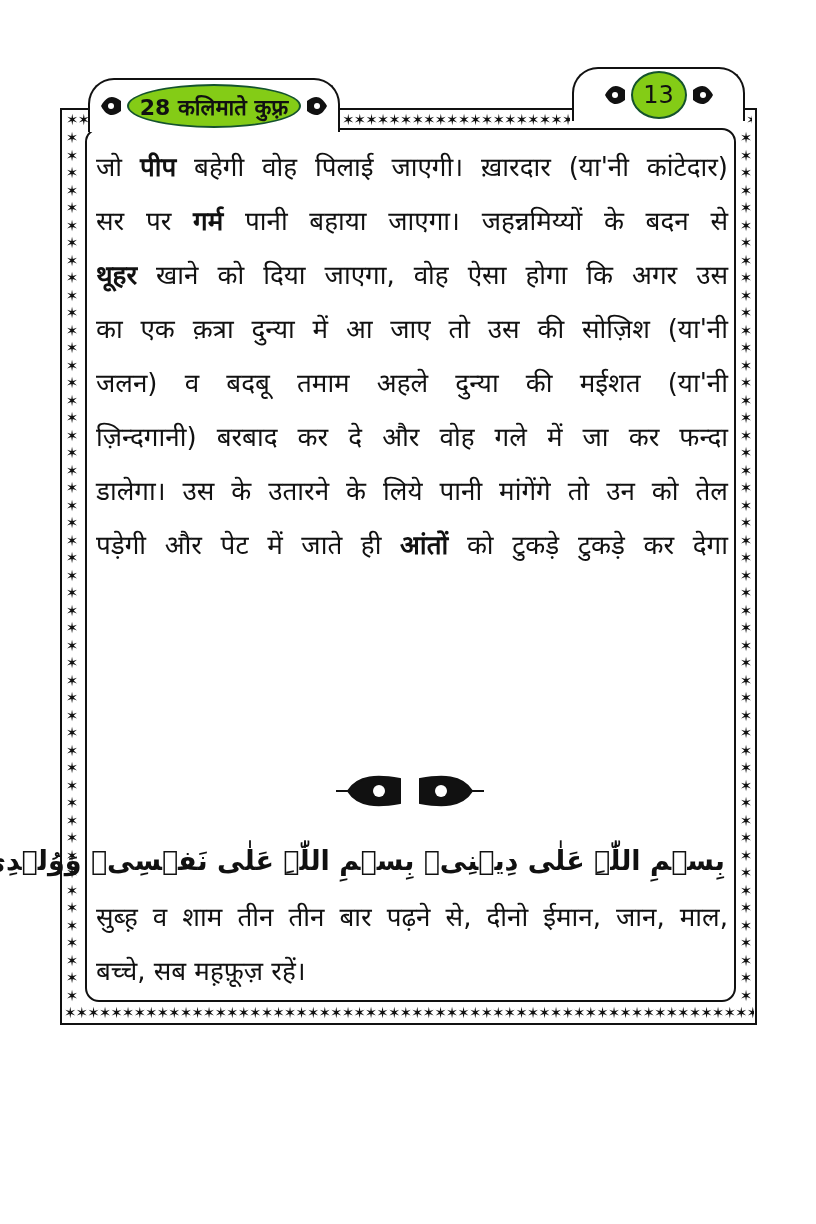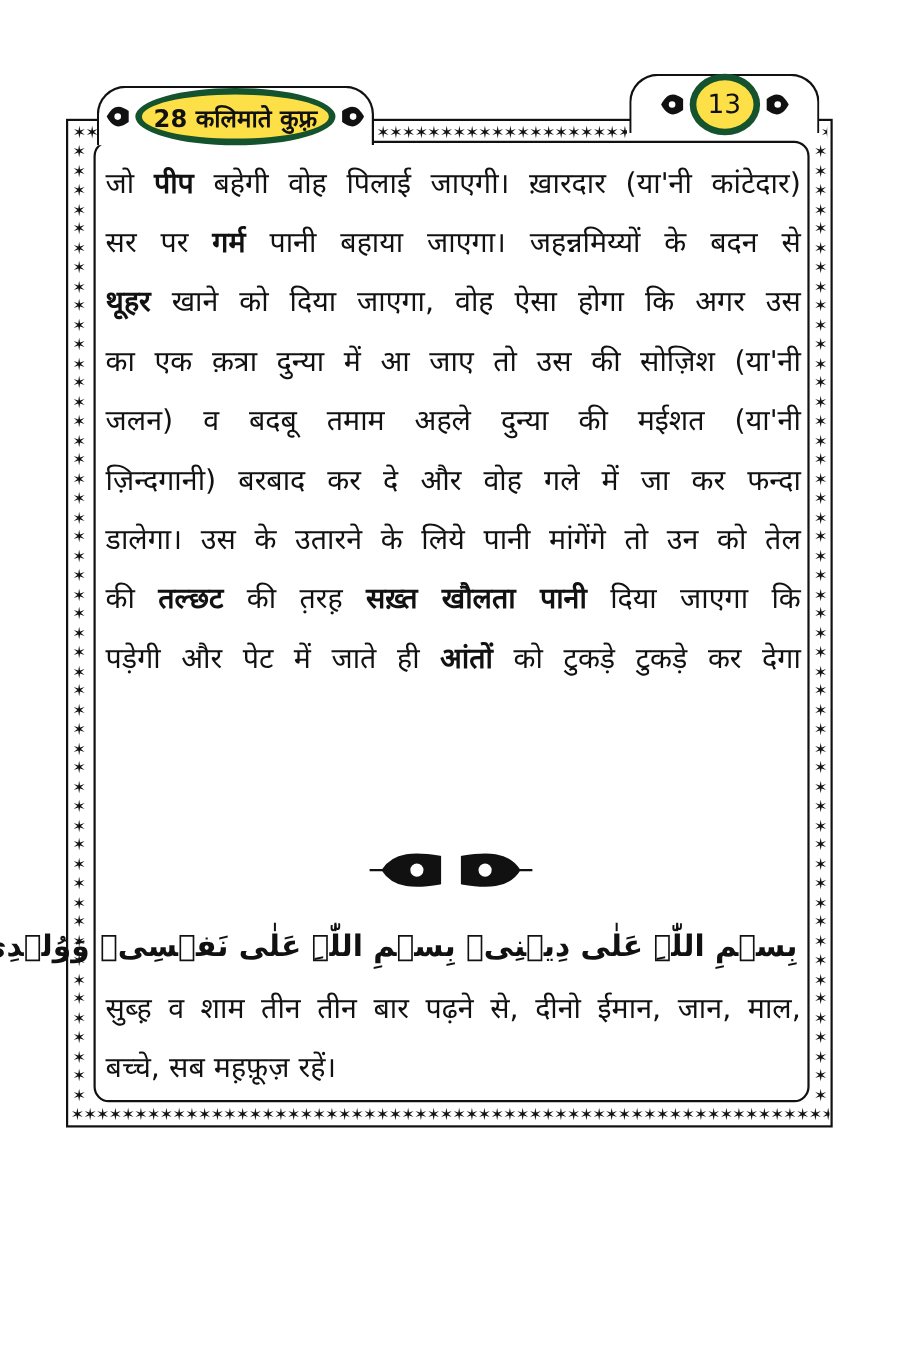--- a/index.html
+++ b/index.html
@@ -10,22 +10,22 @@
     .star-row { position: absolute; font-size: 15px; line-height: 15px; color: #111;
                 white-space: nowrap; overflow: hidden; letter-spacing: -1px; }
     .star-col { position: absolute; font-size: 15px; line-height: 17.5px; color: #111;
                 width: 18px; text-align: center; overflow: hidden; }
     .inner-box { position: absolute; left: 85px; top: 128px; width: 651px; height: 874px;
                  border: 2px solid #111; border-radius: 14px; box-sizing: border-box; background: #fff; }
     .tab { position: absolute; background: #fff; border: 2px solid #111; box-sizing: border-box;
            display: flex; align-items: center; justify-content: center; }
     .tab-left { left: 88px; top: 78px; width: 252px; height: 54px; border-radius: 26px 26px 0 0; border-bottom: none; }
     .tab-right { left: 572px; top: 67px; width: 173px; height: 54px; border-radius: 26px 26px 0 0; border-bottom: none; }
-    .oval { border: 6px solid #14532d; border-radius: 50%; display: flex; align-items: center; justify-content: center;
-            background: #fde047; }
+    .oval { border: 2px solid #14532d; border-radius: 50%; display: flex; align-items: center; justify-content: center;
+            background: #84cc16; }
     .oval-title { width: 170px; height: 40px; font-size: 22px; font-weight: bold; }
     .oval-page { width: 52px; height: 44px; font-size: 24px; }
     .orn { width: 24px; height: 30px; margin: 0 4px; }
     .content { position: absolute; left: 96px; top: 140px; width: 632px; }
     .line { font-size: 26px; line-height: 54px; height: 54px; white-space: nowrap;
             text-align: justify; text-align-last: justify; }
     .line b { font-weight: bold; }
     .heading-wrap { position: absolute; left: 100px; top: 758px; width: 620px; height: 66px;
                     display: flex; align-items: center; justify-content: center; }
     .heading-box { border: 2px solid #111; height: 56px; padding: 0 22px; display: flex; align-items: center;
@@ -72,21 +72,20 @@
 </div>
 
 <div class="content" id="body-lines">
     <div class="line"><span>जो </span><b>पीप</b><span> बहेगी वोह पिलाई जाएगी। ख़ारदार (या'नी कांटेदार)</span></div>
     <div class="line"><span>सर पर </span><b>गर्म</b><span> पानी बहाया जाएगा। जहन्नमिय्यों के बदन से</span></div>
     <div class="line"><b>थूहर</b><span> खाने को दिया जाएगा, वोह ऐसा होगा कि अगर उस</span></div>
     <div class="line"><span>का एक क़त्रा दुन्या में आ जाए तो उस की सोज़िश (या'नी</span></div>
     <div class="line"><span>जलन) व बदबू तमाम अहले दुन्या की मईशत (या'नी</span></div>
     <div class="line"><span>ज़िन्दगानी) बरबाद कर दे और वोह गले में जा कर फन्दा</span></div>
     <div class="line"><span>डालेगा। उस के उतारने के लिये पानी मांगेंगे तो उन को तेल</span></div>
-    <div class="line"><span>की </span><b>तल्छट</b><span> की त़रह़ </span><b>सख़्त खौलता पानी</b><span> दिया जाएगा कि</span></div>
     <div class="line"><span>पड़ेगी और पेट में जाते ही </span><b>आंतों</b><span> को टुकड़े टुकड़े कर देगा</span></div>
   </div>
 
 <div class="heading-wrap">
   <svg style="width:70px;height:40px;margin-right:6px" viewBox="0 0 70 40">
       <path d="M2 20 L14 20 M14 20 C24 4 44 4 66 8 L66 32 C44 36 24 36 14 20" stroke="#111" stroke-width="2" fill="#111"></path>
       <circle cx="45" cy="20" r="6" fill="#fff"></circle>
     </svg>
   <svg style="width:70px;height:40px;margin-left:6px" viewBox="0 0 70 40">
       <path d="M68 20 L56 20 M56 20 C46 4 26 4 4 8 L4 32 C26 36 46 36 56 20" stroke="#111" stroke-width="2" fill="#111"></path>

